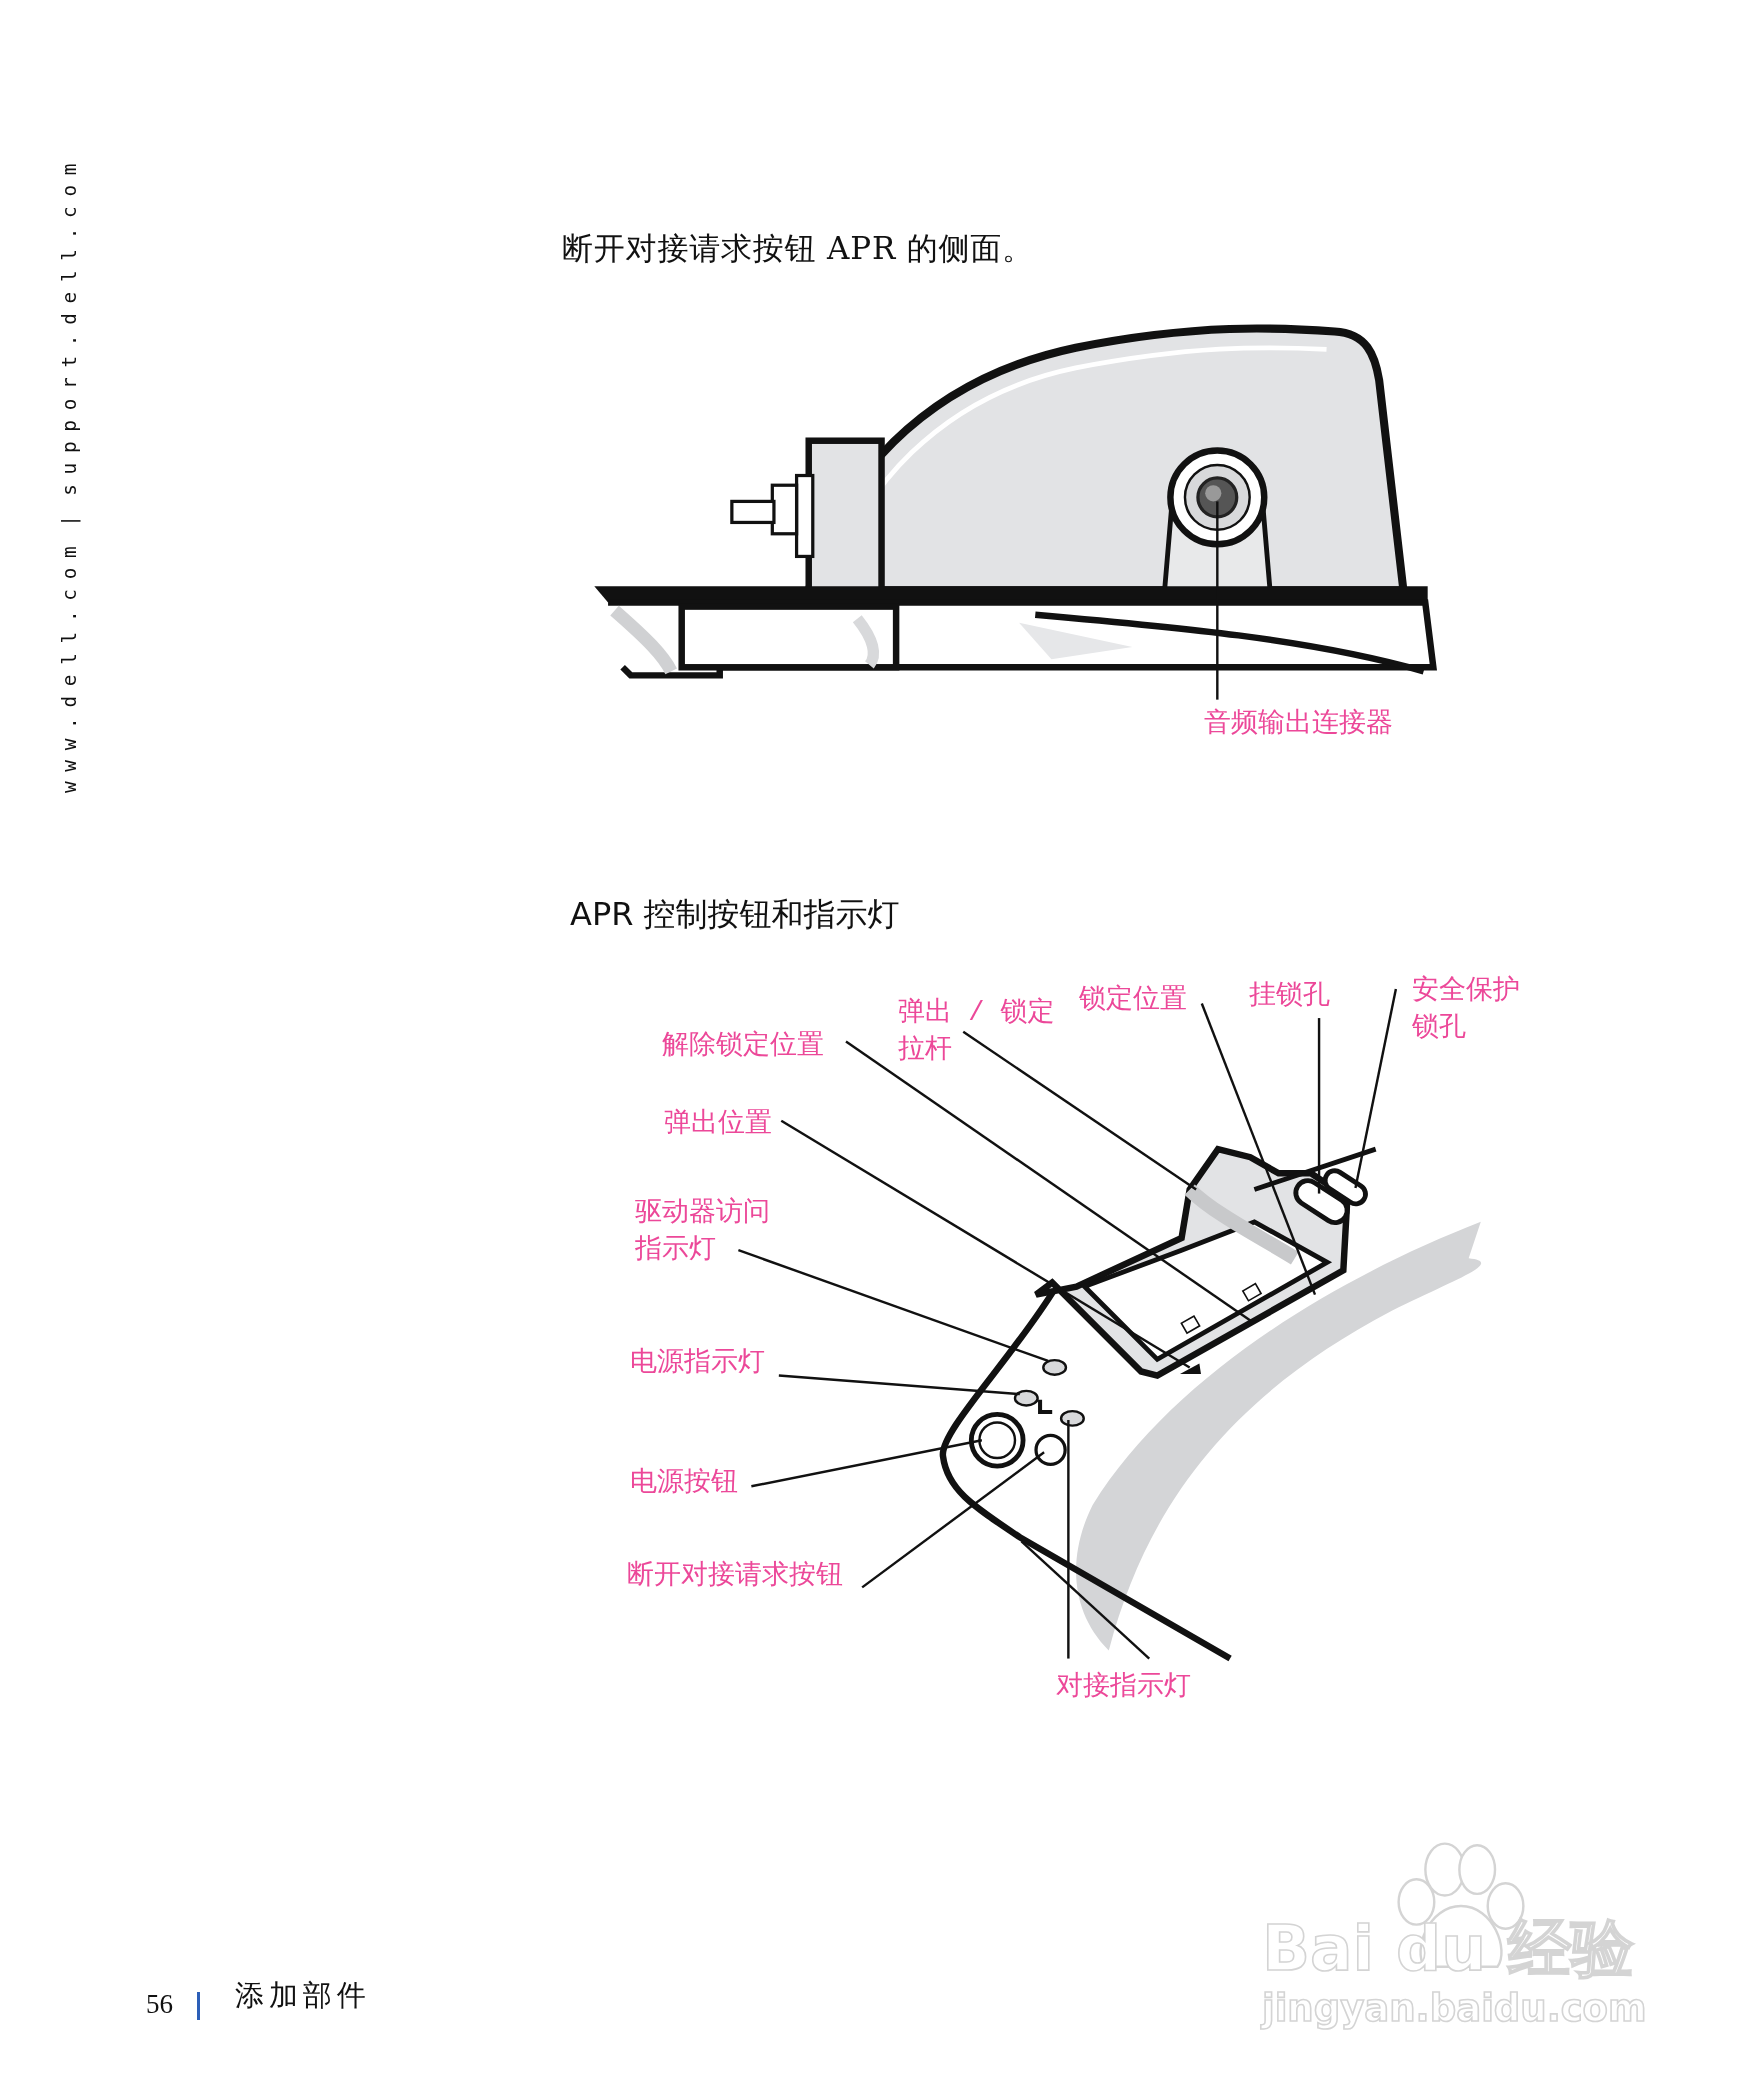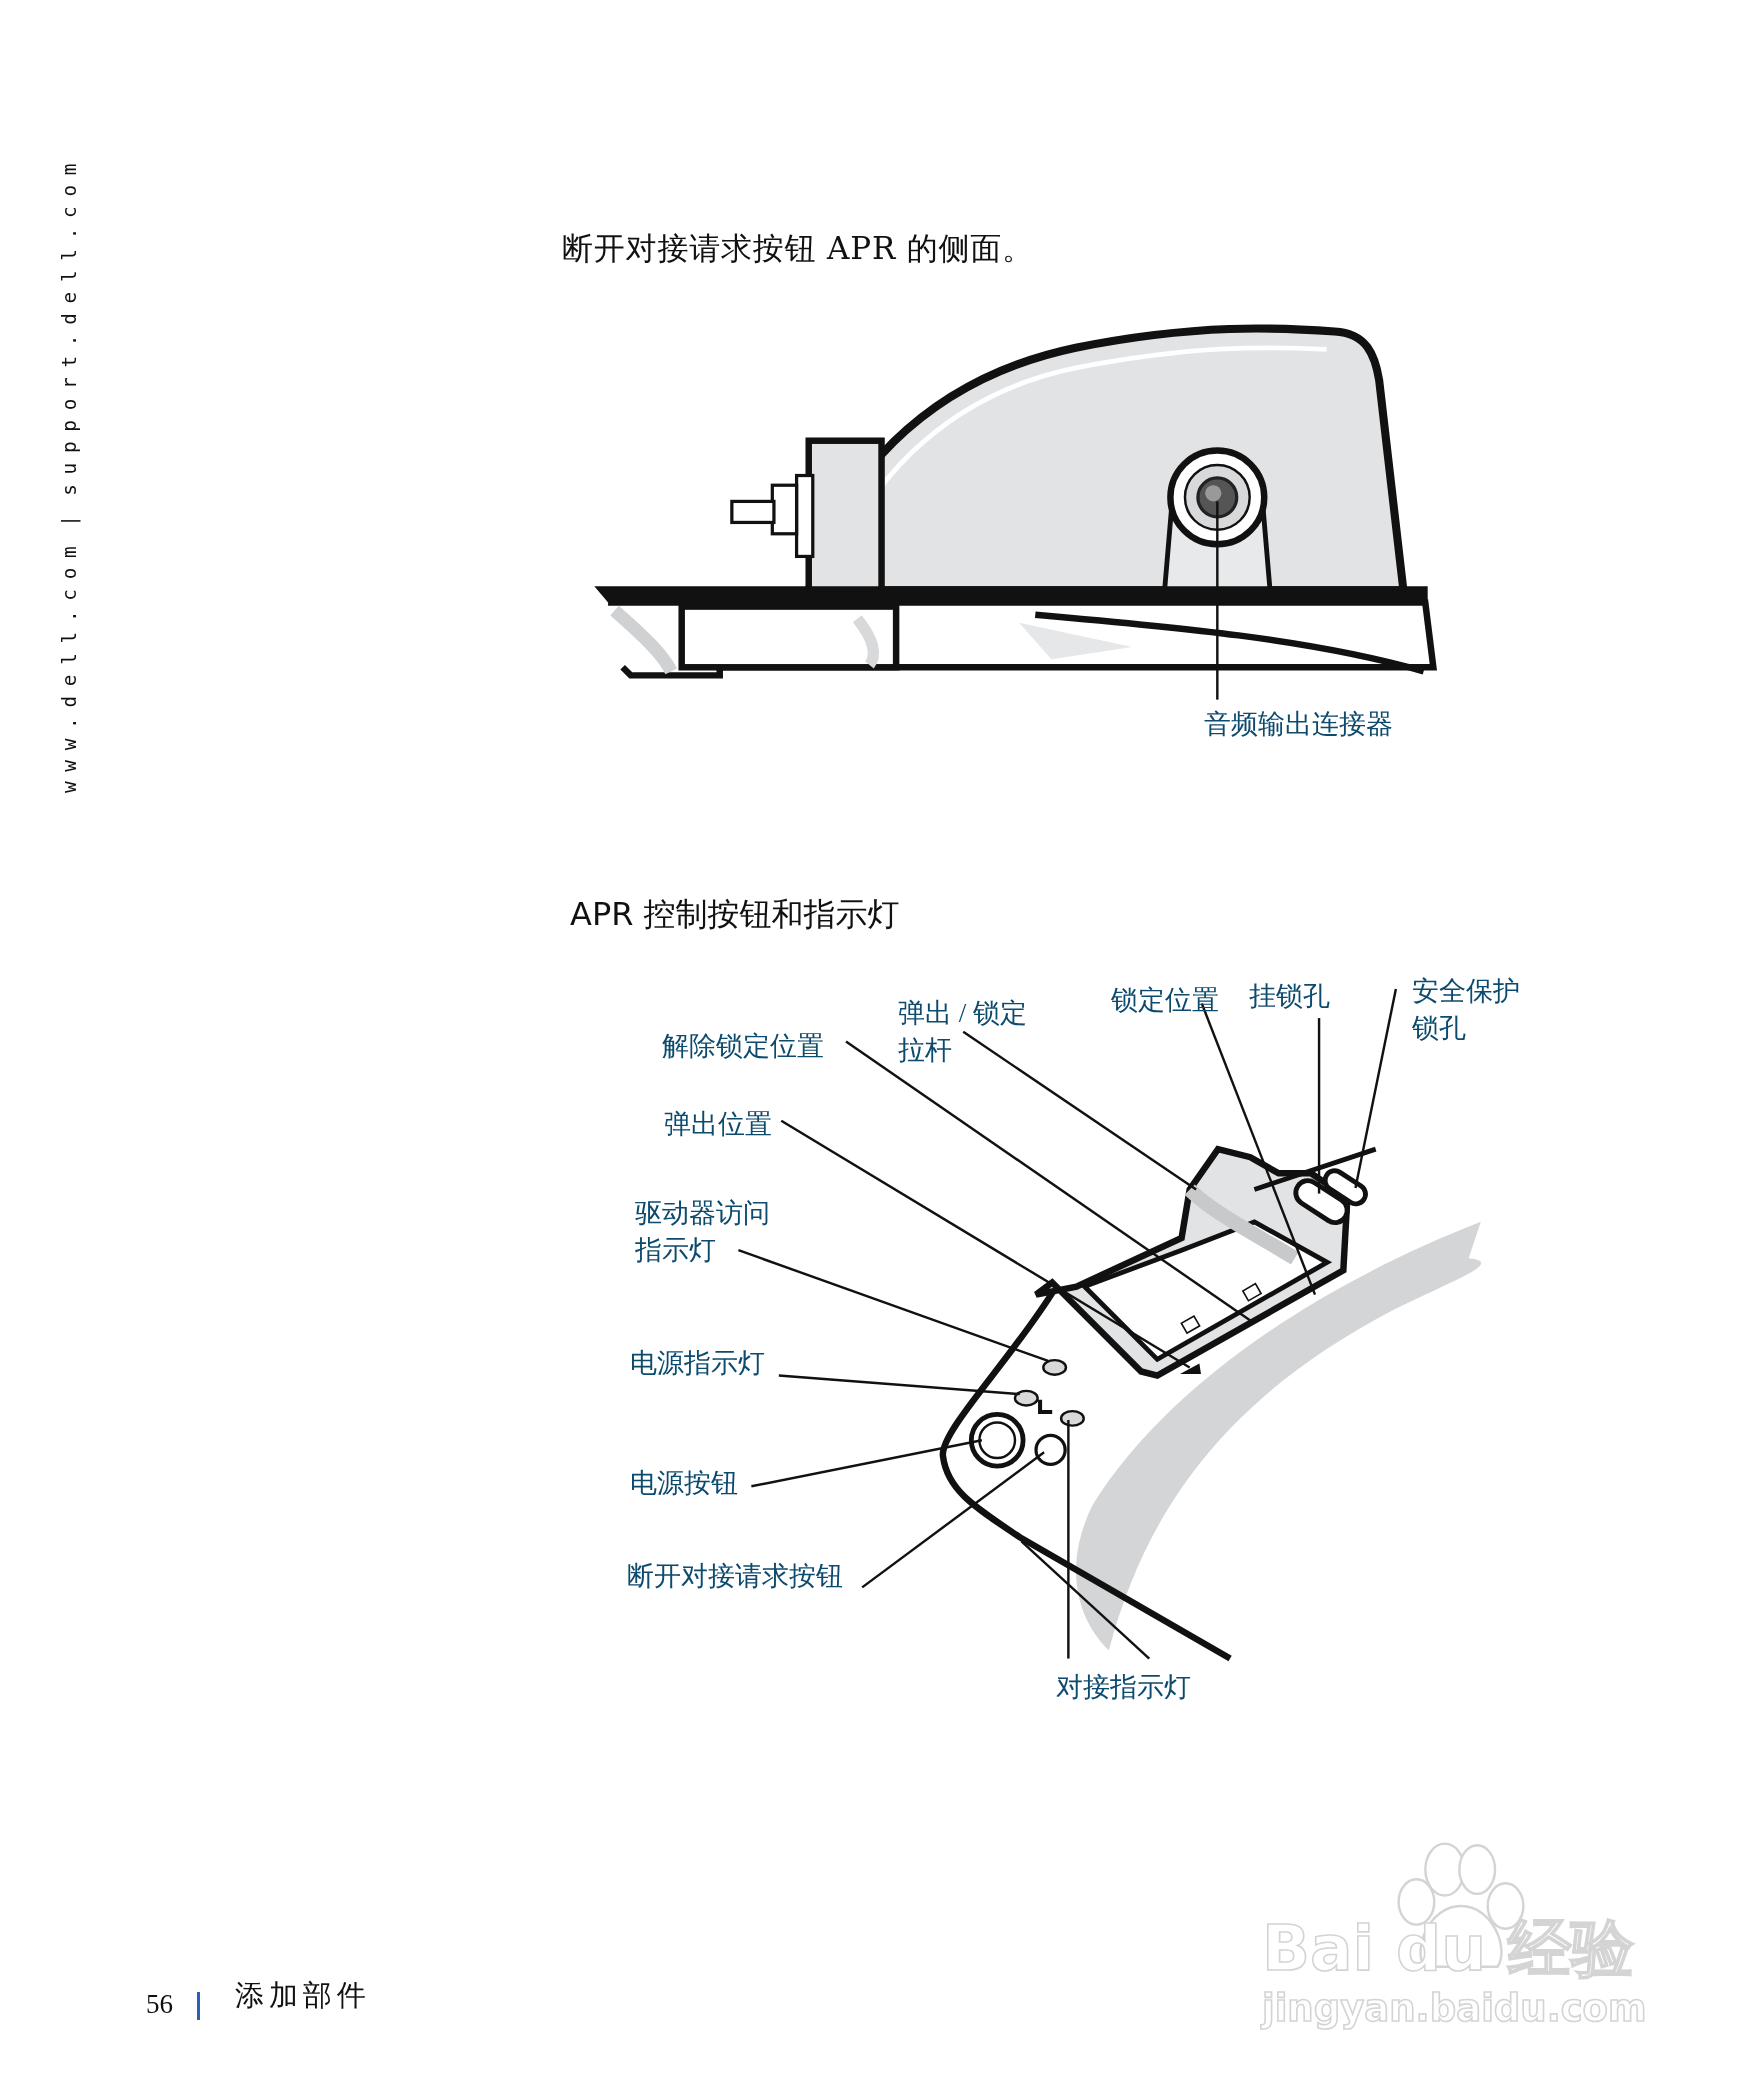--- a/index.html
+++ b/index.html
@@ -2,21 +2,21 @@
 <html style="font-size:13px"><head>
   <meta charset="utf-8">
   <style>
     html, body { margin: 0; padding: 0; background: #ffffff; }
     body { width: 1745px; height: 2097px; position: relative; overflow: hidden; font-family: "DejaVu Sans", sans-serif; color: #111; }
     .side-url { position: absolute; left: 58px; top: 793px; transform-origin: left top; transform: rotate(-90deg); white-space: nowrap; font-family: "DejaVu Sans Mono", monospace; font-size: 19.4px; letter-spacing: 9.7px; color: #111; }
     .side-url .sep { display: inline-block; margin: 0 9.7px; }
     .intro { position: absolute; left: 562px; top: 228px; font-family: "DejaVu Serif", serif; font-size: 31px; letter-spacing: 0.8px; white-space: nowrap; }
     .section-title { position: absolute; left: 562px; top: 893px; font-family: "DejaVu Sans", sans-serif; font-size: 32px; white-space: nowrap; margin-left: 8px; }
     .fig { position: absolute; }
-    .label { position: absolute; font-family: Liberation Serif, serif; font-size: 27px; line-height: 37px; white-space: nowrap; color: #0c4a6e; }
+    .label { position: absolute; font-family: Liberation Mono, monospace; font-size: 27px; line-height: 37px; white-space: nowrap; color: #ec4899; }
     .label span { display: block; }
     .footer-page { position: absolute; left: 146px; top: 1989px; font-family: "Liberation Serif", serif; font-size: 27px; }
     .footer-bar { position: absolute; left: 197px; top: 1992px; width: 3.2px; height: 27.5px; background: #2c5fb8; }
     .footer-chapter { position: absolute; left: 235px; top: 1976px; font-family: "DejaVu Serif", serif; font-size: 29px; letter-spacing: 4.9px; }
     .watermark { position: absolute; left: 1238px; top: 1837px; width: 421px; height: 202px; }
     .wm-text { position: absolute; font-family: "DejaVu Sans", sans-serif; font-weight: bold; color: #ffffff; -webkit-text-stroke: 1.6px #d4d4d4; white-space: nowrap; }
   </style>
 </head>
 <body>
 
@@ -101,21 +101,21 @@
     <line x1="1065" y1="1962" x2="1290" y2="1795"></line>
     <line x1="1320" y1="1755" x2="1320" y2="2050"></line>
     <line x1="1420" y1="2050" x2="1262" y2="1905"></line>
   </g>
 </svg>
 
 <div class="label" style="left:898px; top:982px;margin-top:13px;">
   <span>弹出 / 锁定</span>
   <span>拉杆</span>
 </div>
-<div class="label" style="left:1079px; top:982px;margin-left:32px;">锁定位置</div>
+<div class="label" style="left:1079px; top:982px;">锁定位置</div>
 <div class="label" style="left:1249px; top:978px;">挂锁孔</div>
 <div class="label" style="left:1412px; top:973px;">
   <span>安全保护</span>
   <span>锁孔</span>
 </div>
 <div class="label" style="left:662px; top:1028px;">解除锁定位置</div>
 <div class="label" style="left:664px; top:1106px;">弹出位置</div>
 <div class="label" style="left:635px; top:1195px;">
   <span>驱动器访问</span>
   <span>指示灯</span>

